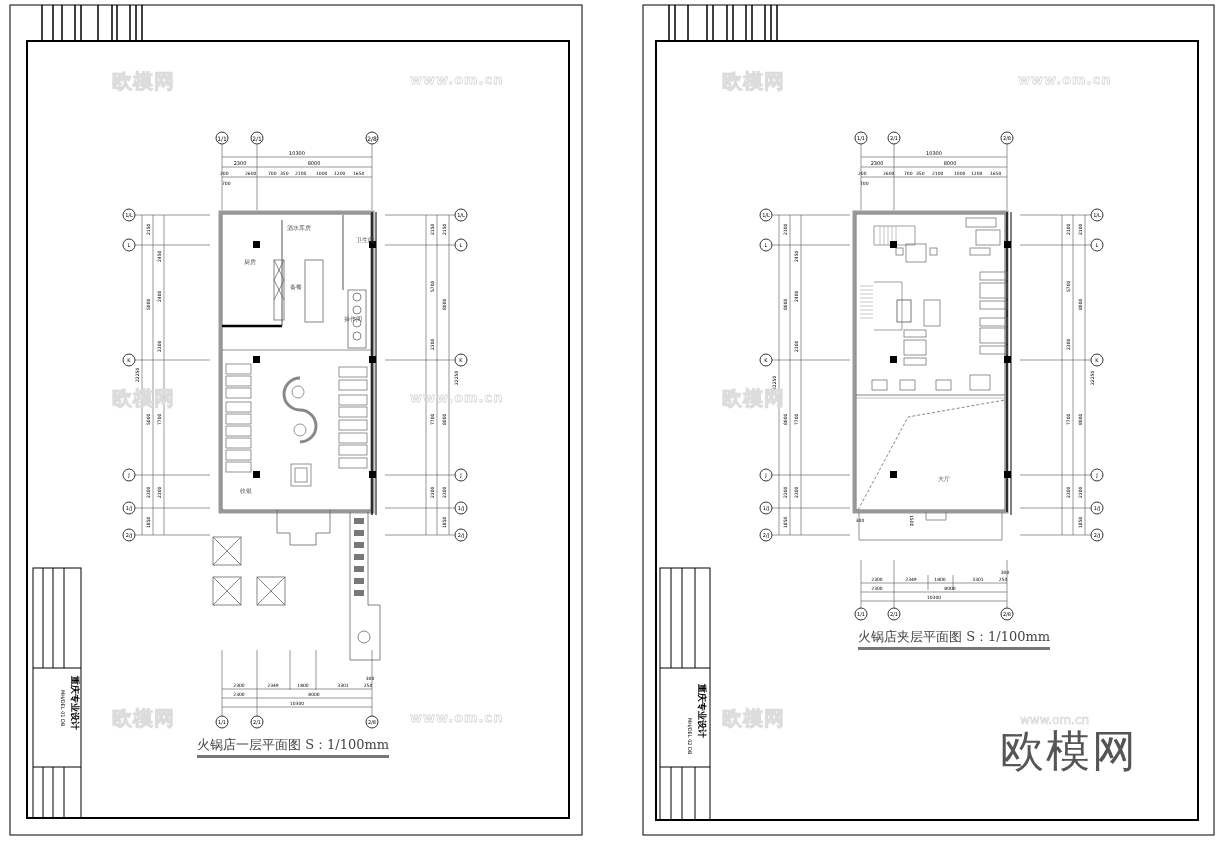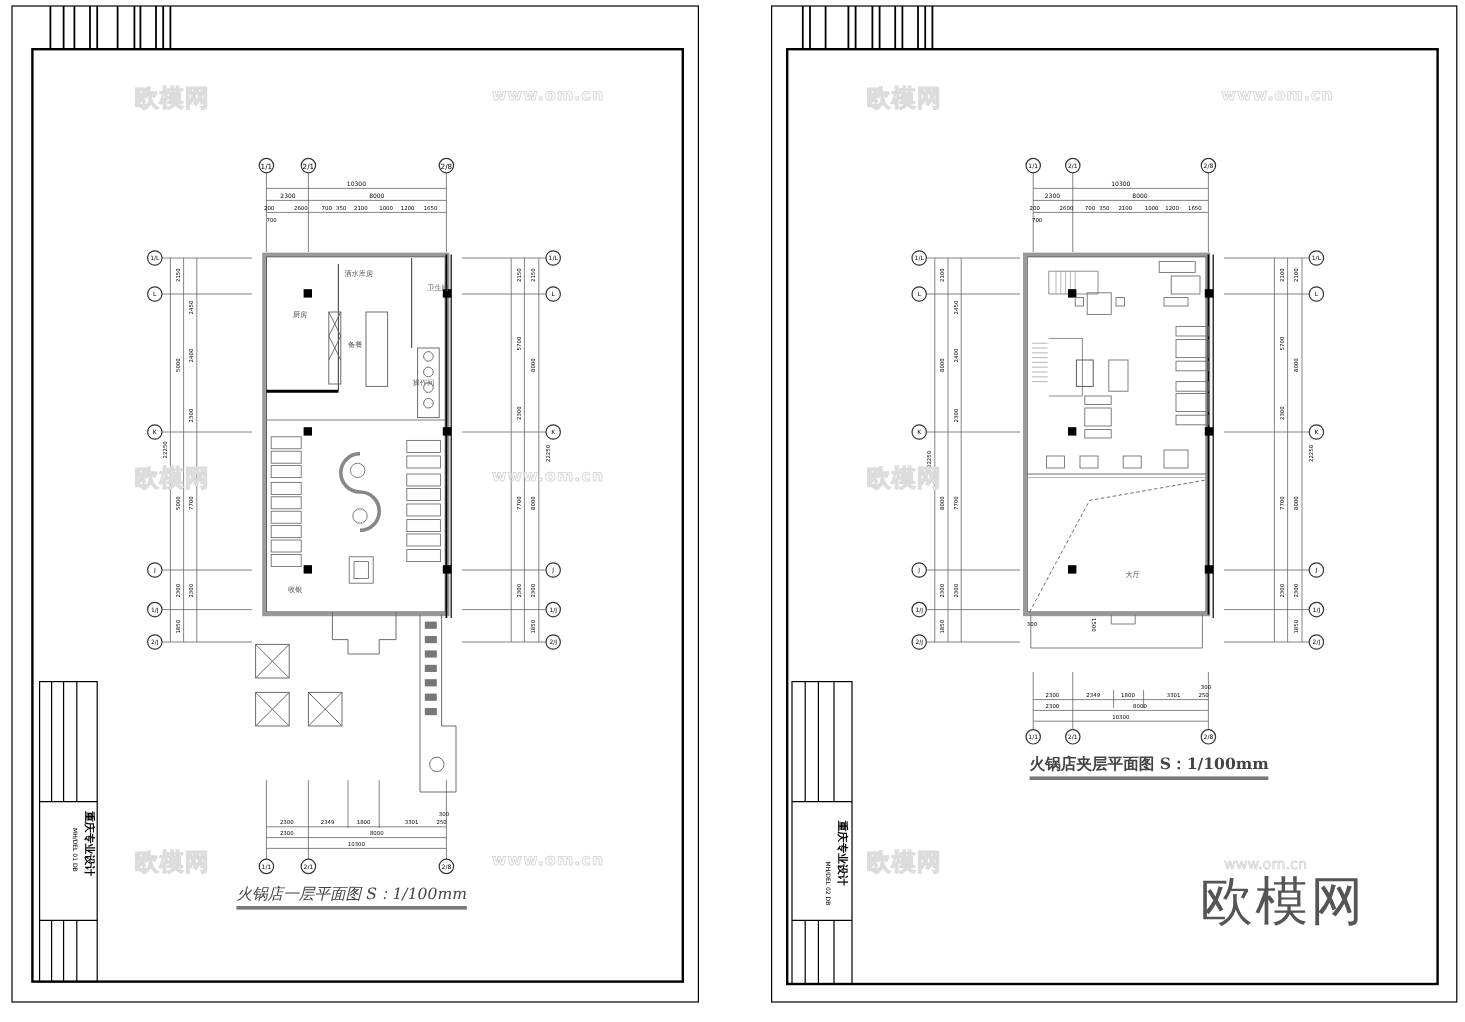--- a/index.html
+++ b/index.html
@@ -270,21 +270,21 @@
       <text x="257" y="724">2/1</text>
       <text x="372" y="724">2/8</text>
     </g>
   </svg>
   <span class="room" style="left:244px;top:258px;">厨房</span>
   <span class="room" style="left:290px;top:283px;">备餐</span>
   <span class="room" style="left:287px;top:224px;">酒水库房</span>
   <span class="room" style="left:356px;top:236px;">卫生间</span>
   <span class="room" style="left:344px;top:315px;">操作间</span>
   <span class="room" style="left:240px;top:487px;">收银</span>
-  <div class="title" style="left:197px;top:736px;font-style:italic;">火锅店一层平面图 S：1/100mm</div>
+  <div class="title" style="left:197px;top:736px;">火锅店一层平面图 S：1/100mm</div>
 </div>
 
 <div class="sheet" style="left:640px;width:581px;height:852px;">
   <svg width="581" height="852">
     <rect x="3" y="5" width="571" height="830" fill="none" stroke="#000" stroke-width="1"></rect>
     <rect x="16" y="41" width="542" height="779" fill="none" stroke="#000" stroke-width="2"></rect>
     <g stroke="#000" stroke-width="1.5">
       <line x1="29" y1="5" x2="29" y2="41"></line>
         <line x1="35" y1="5" x2="35" y2="41"></line>
       <line x1="48" y1="5" x2="48" y2="41"></line>
@@ -511,21 +511,21 @@
         <circle cx="254" cy="614" r="6"></circle>
         <circle cx="367" cy="614" r="6"></circle>
     </g>
     <g font-size="5" text-anchor="middle">
       <text x="221" y="616">1/1</text>
       <text x="254" y="616">2/1</text>
       <text x="367" y="616">2/8</text>
     </g>
   </svg>
   <span class="room" style="left:298px;top:475px;">大厅</span>
-  <div class="title" style="left:218px;top:628px;font-weight:bold;">火锅店夹层平面图 S：1/100mm</div>
+  <div class="title" style="left:218px;top:628px;">火锅店夹层平面图 S：1/100mm</div>
 </div>
 
 <div class="wm wm-cn" style="left:112px;top:68px;">欧模网</div>
 <div class="wm wm-url" style="left:410px;top:72px;">www.om.cn</div>
 <div class="wm wm-cn" style="left:112px;top:385px;">欧模网</div>
 <div class="wm wm-url" style="left:410px;top:390px;">www.om.cn</div>
 <div class="wm wm-cn" style="left:112px;top:705px;">欧模网</div>
 <div class="wm wm-url" style="left:410px;top:710px;">www.om.cn</div>
 <div class="wm wm-cn" style="left:722px;top:68px;">欧模网</div>
 <div class="wm wm-url" style="left:1018px;top:72px;">www.om.cn</div>

